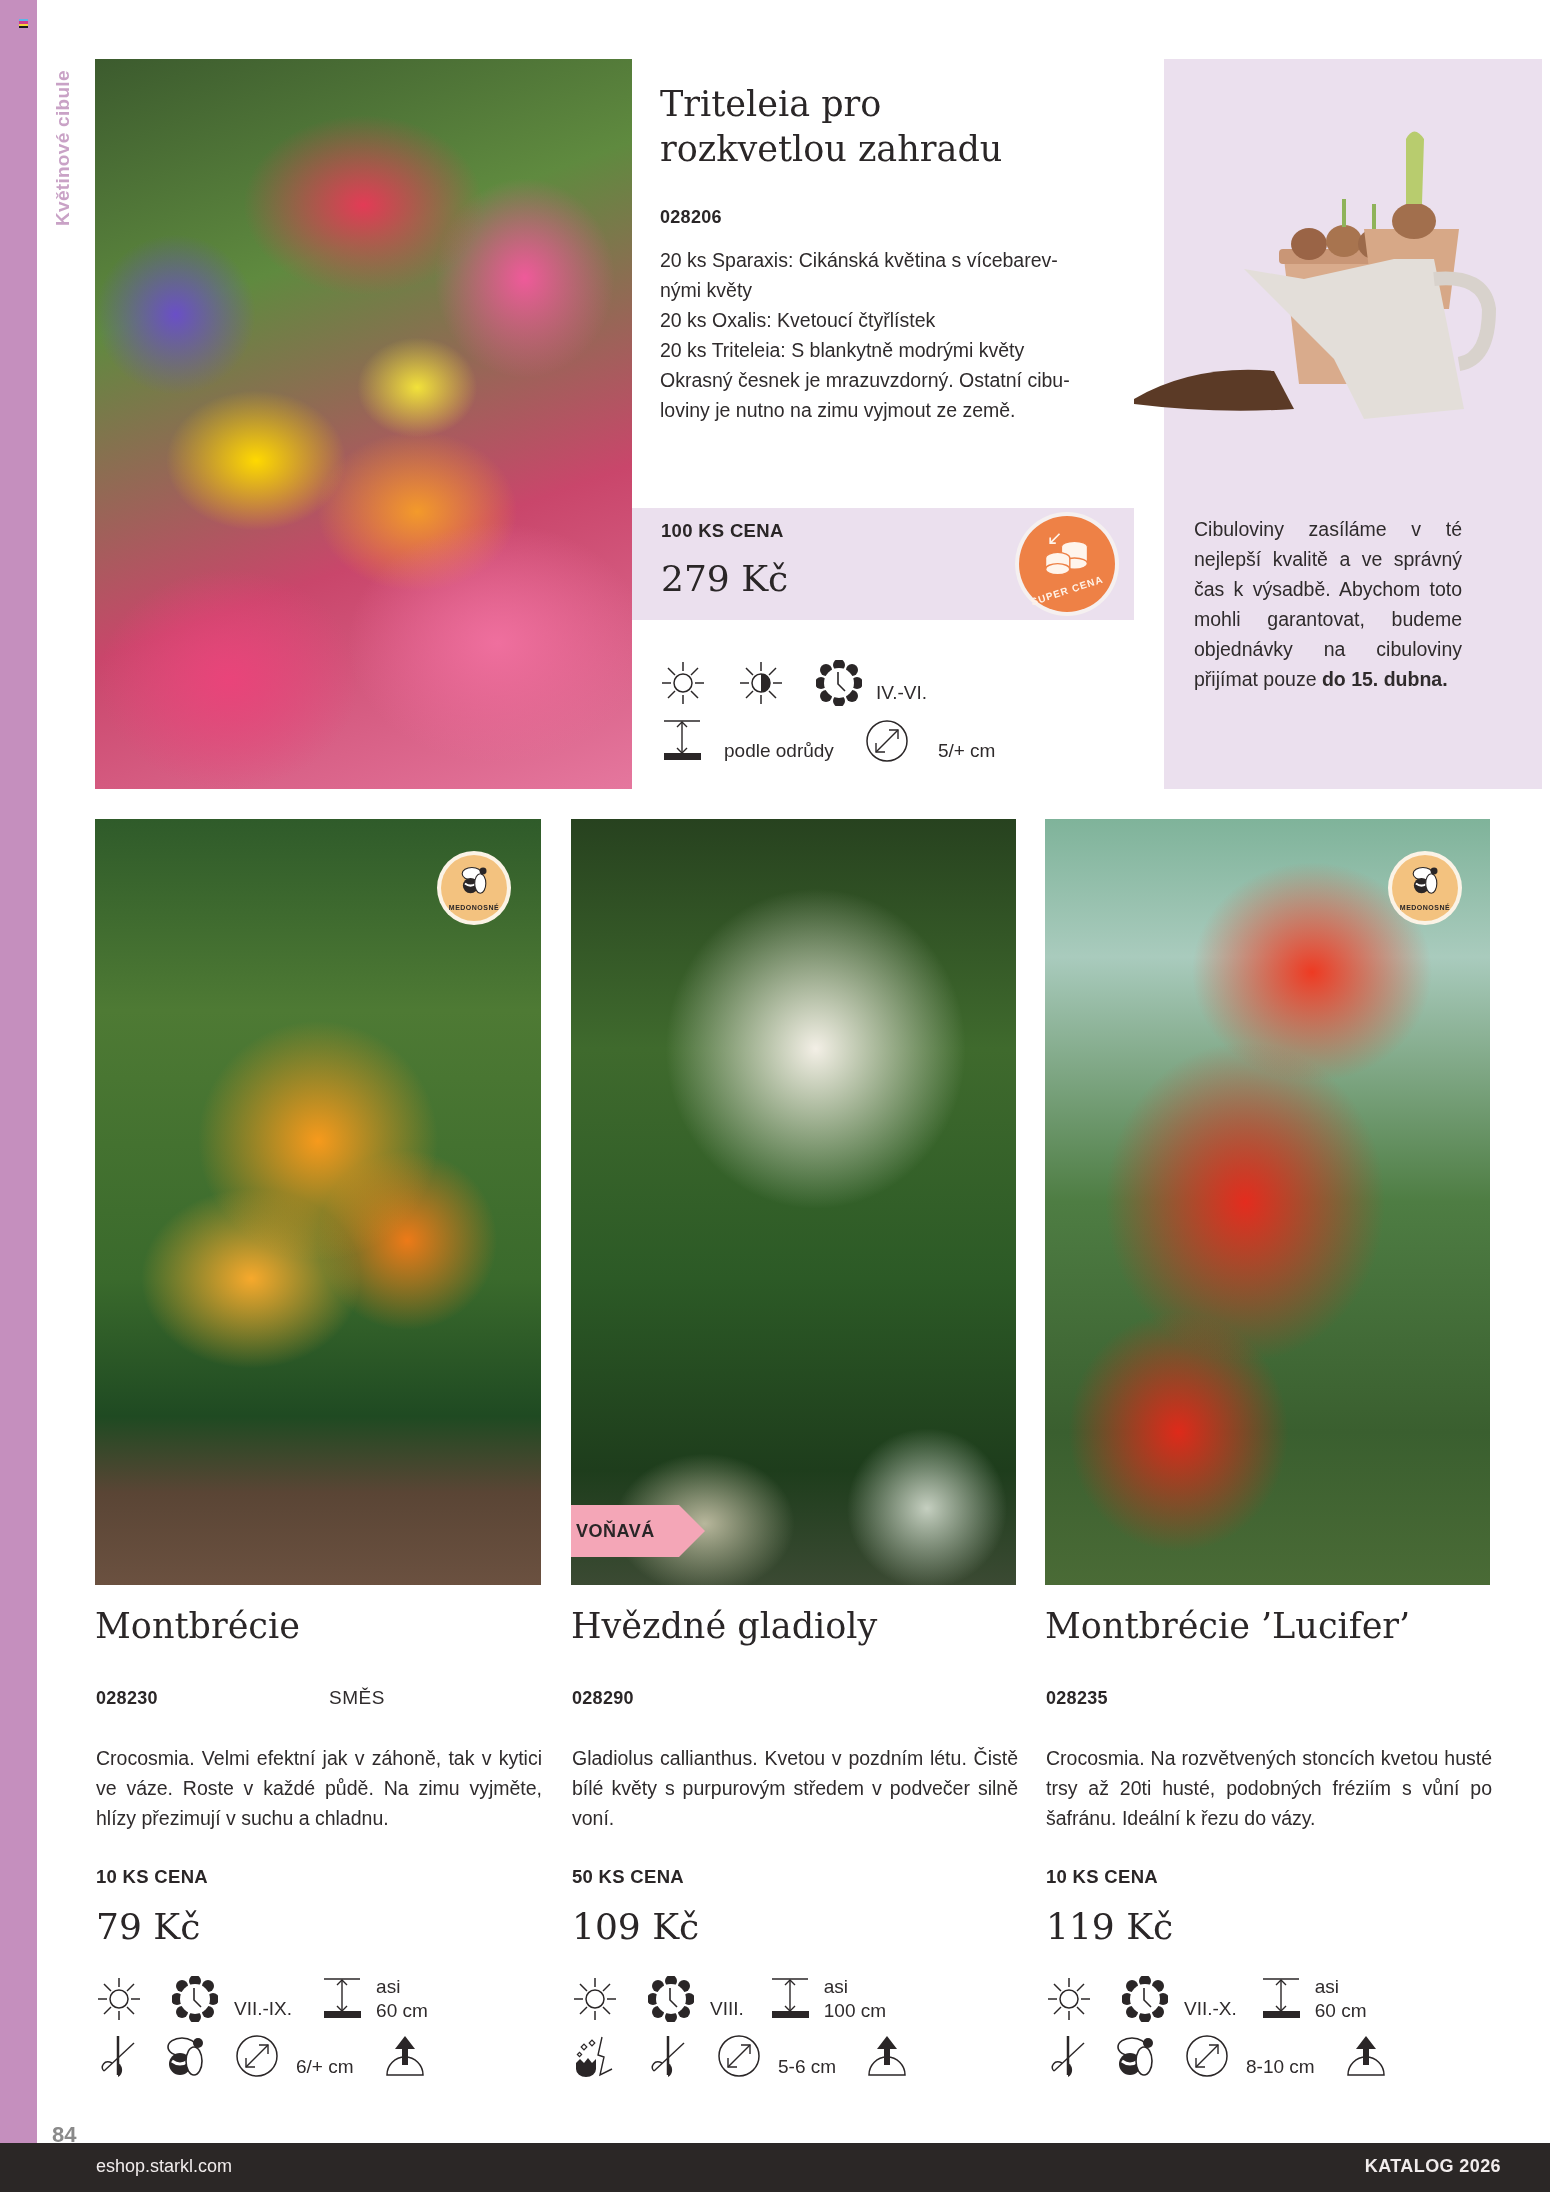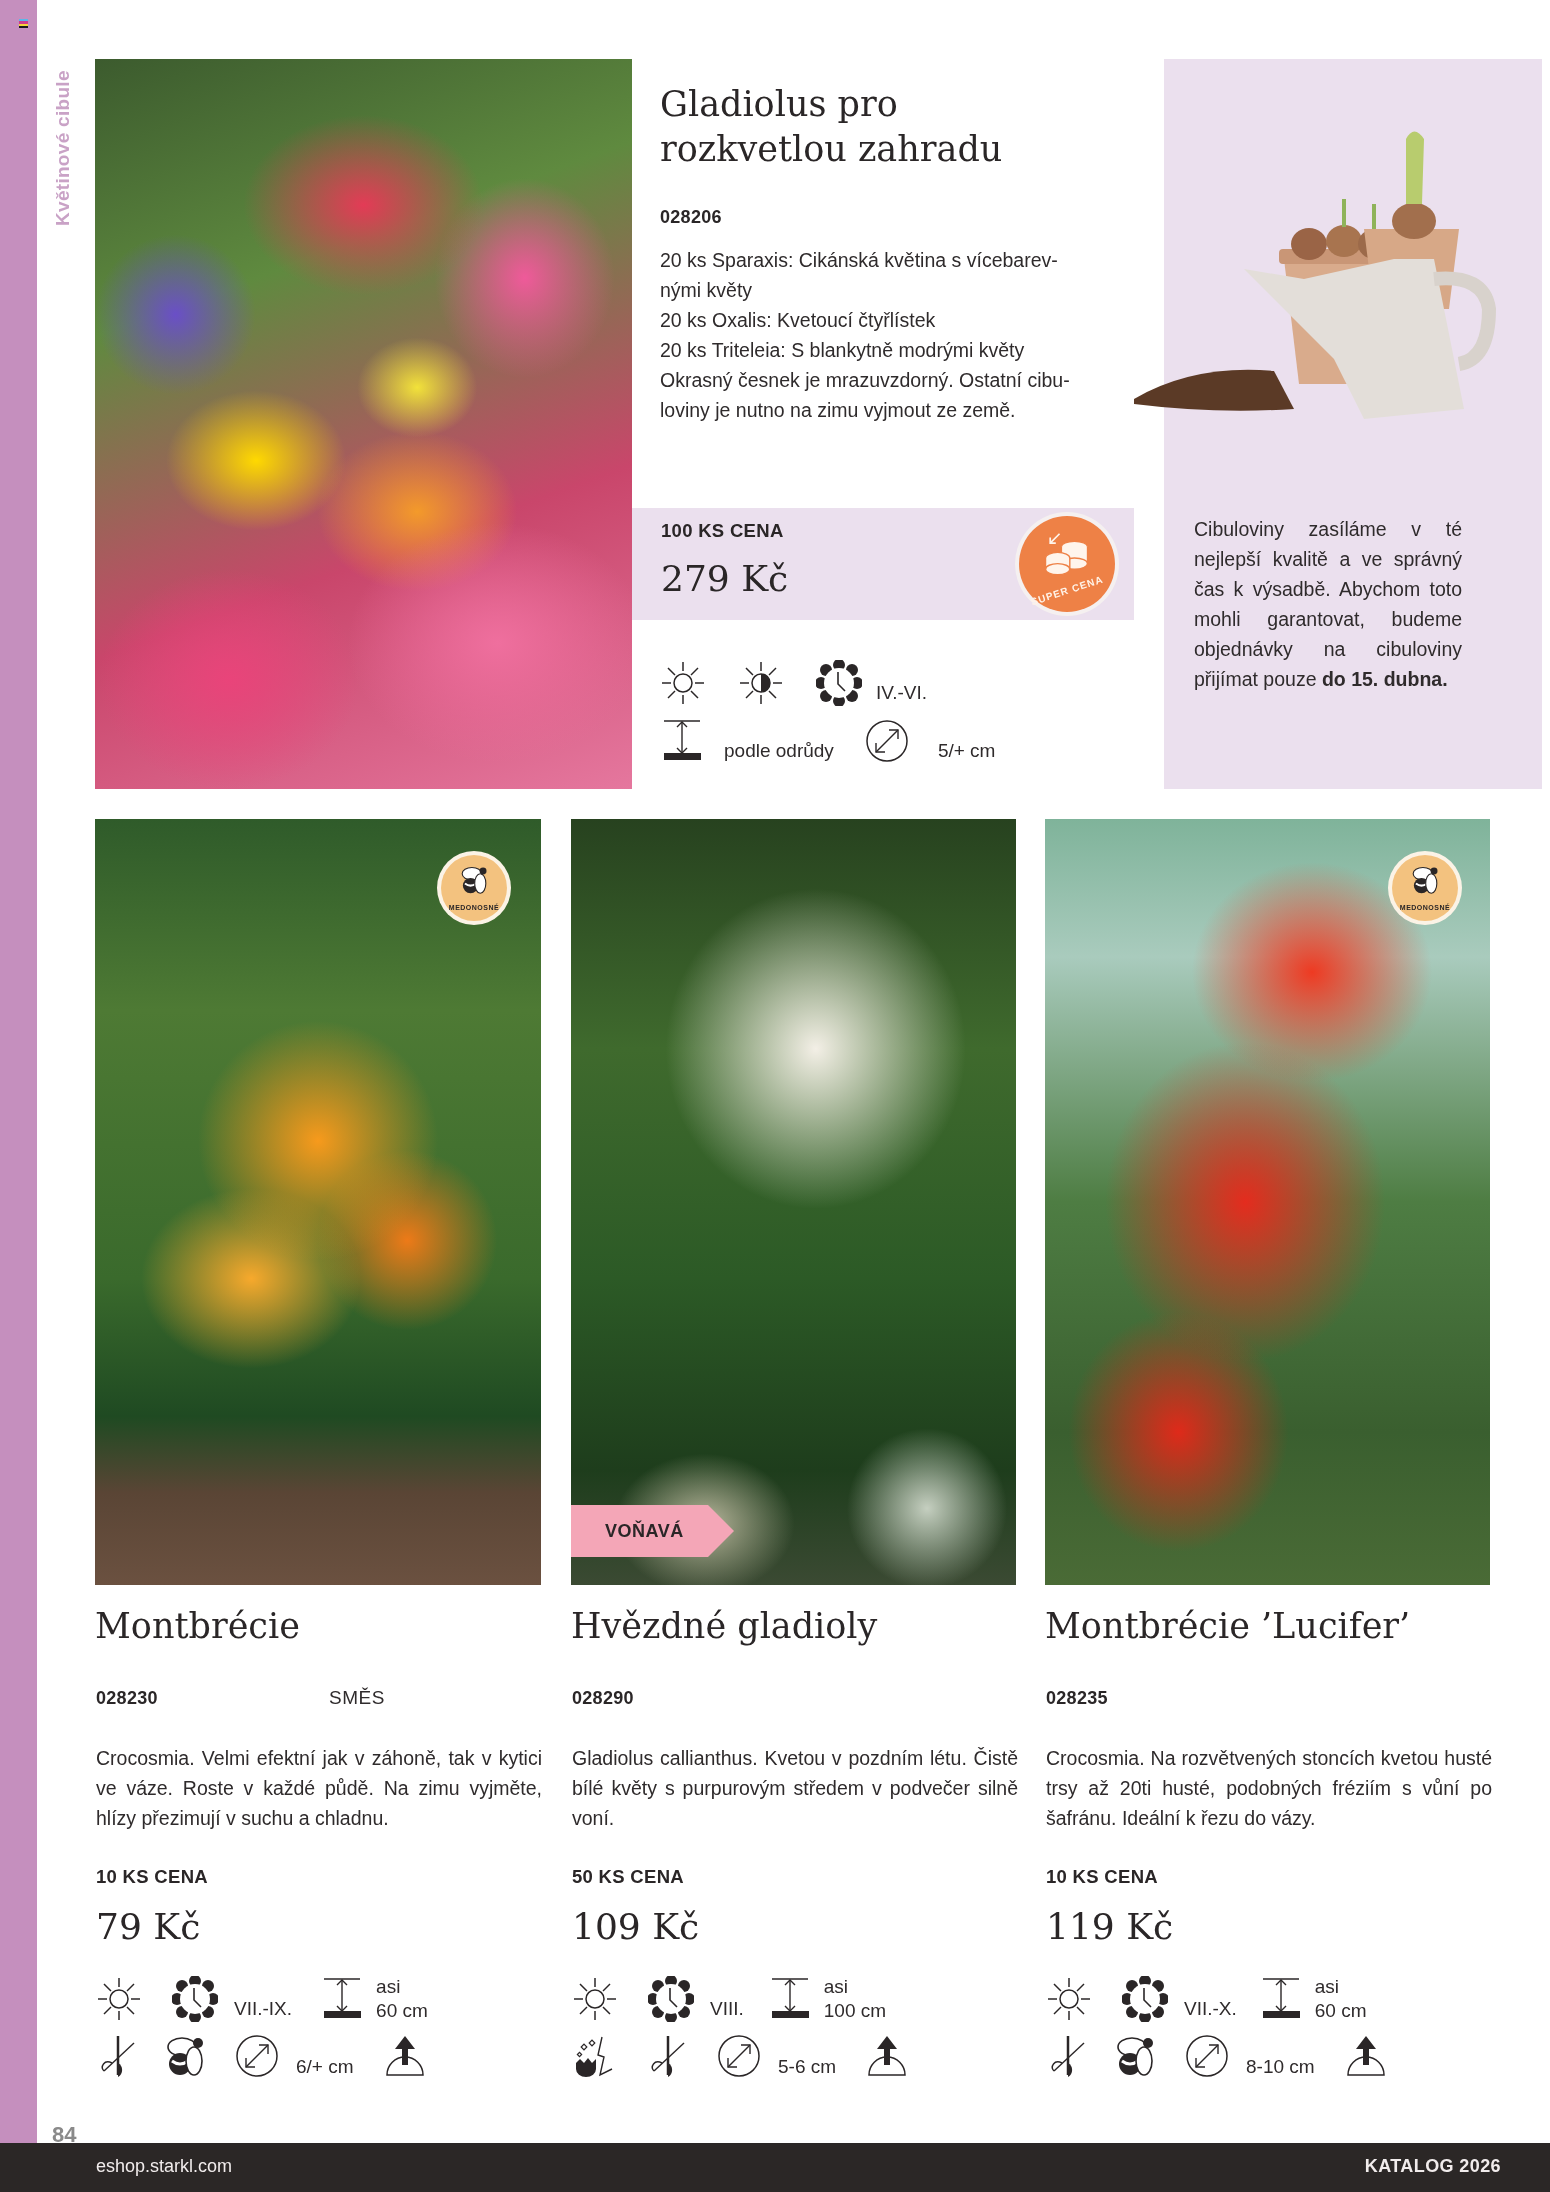--- a/index.html
+++ b/index.html
@@ -70,21 +70,21 @@
       radial-gradient(ellipse 120px 110px at 60% 20%, #ee3a22 0%, rgba(238,58,34,0) 100%),
       radial-gradient(ellipse 110px 120px at 30% 80%, #df2a1a 0%, rgba(223,42,26,0) 100%),
       linear-gradient(180deg, #7fb39a 0%, #a9cbbd 18%, #4e7d43 50%, #3a5f2f 80%, #4a6b36 100%);
   }
 
   .medo-badge { position: absolute; width: 74px; height: 74px; border-radius: 50%; background: #fbf3e6; }
   .medo-badge .inner { position: absolute; left: 4px; top: 4px; width: 66px; height: 66px; border-radius: 50%; background: #f3c27f; }
   .medo-badge .lbl { position: absolute; left: 0; right: 0; bottom: 10px; text-align: center; font-size: 7px; font-weight: 700; color: #2a2627; letter-spacing: 0.5px; }
 
   .vonava { position: absolute; left: 571px; top: 1505px; height: 52px; display: flex; align-items: center; }
-  .vonava .body { height: 52px; background: #f4a6b7; padding: 0 24px 0 34px; display: flex; align-items: center; font-size: 18px; font-weight: 700; color: #2a2627; letter-spacing: 0.5px; }
+  .vonava .body { height: 52px; background: #f4a6b7; padding: 0 24px 0 5px; display: flex; align-items: center; font-size: 18px; font-weight: 700; color: #2a2627; letter-spacing: 0.5px; }
   .vonava .tip { width: 0; height: 0; border-top: 26px solid transparent; border-bottom: 26px solid transparent; border-left: 26px solid #f4a6b7; }
 
   .p-title { position: absolute; top: 1606px; font-size: 35px; color: #2a2627; white-space: nowrap; }
   .p-variant { position: absolute; font-size: 19px; color: #2f2b2c; letter-spacing: 0.5px; }
   .p-desc { position: absolute; top: 1743px; width: 446px; font-size: 19.5px; line-height: 30px; color: #2f2b2c; text-align: justify; }
 
   .page-num { position: absolute; left: 52px; top: 2102px; font-size: 22px; font-weight: 700; color: #8a8a8a; margin-top: 20px; }
   .footer { position: absolute; left: 0; top: 2143px; width: 1550px; height: 49px; background: #2b2726; }
   .footer-url { position: absolute; left: 96px; top: 13px; font-size: 18px; color: #f1ecec; }
   .footer-cat { position: absolute; right: 49px; top: 13px; font-size: 18px; font-weight: 700; color: #f1ecec; letter-spacing: 0.4px; }
@@ -201,21 +201,21 @@
       <span style="background:#d13b8b"></span>
       <span style="background:#f5d33a"></span>
       <span style="background:#1a1a1a"></span>
   </div>
 </div>
 <div class="side-section">Květinové cibule</div>
 
 <div class="hero-img"></div>
 
 <div class="title serif">
-  <div>Gladiolus pro</div>
+  <div>Triteleia pro</div>
   <div>rozkvetlou zahradu</div>
 </div>
 <div class="code" style="left:660px; top:207px;">028206</div>
 
 <div class="desc-lines">
   <div>20 ks Sparaxis: Cikánská květina s vícebarev-</div>
   <div>nými květy</div>
   <div>20 ks Oxalis: Kvetoucí čtyřlístek</div>
   <div>20 ks Triteleia: S blankytně modrými květy</div>
   <div>Okrasný česnek je mrazuvzdorný. Ostatní cibu-</div>

